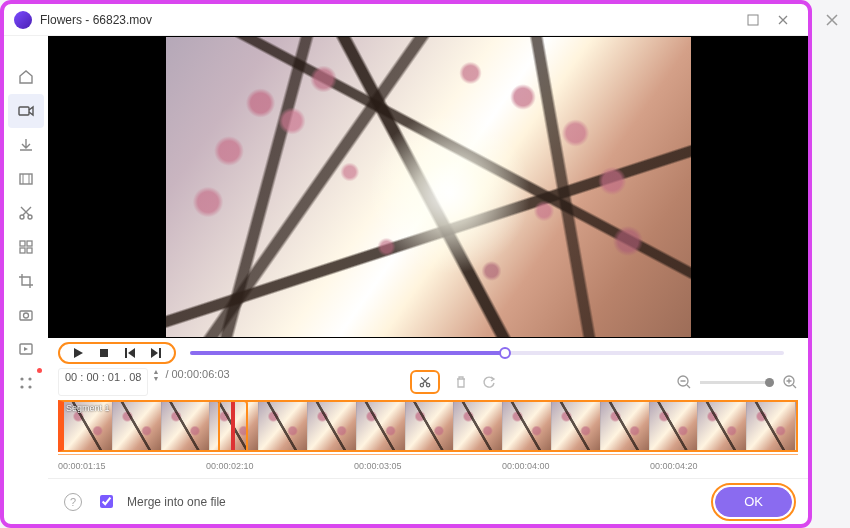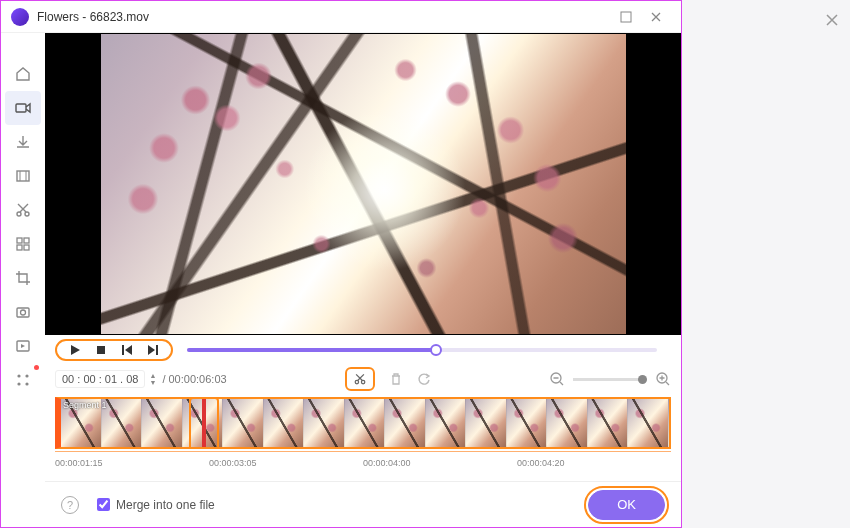--- a/index.html
+++ b/index.html
@@ -1,18 +1,18 @@
 <!DOCTYPE html>
 <html><head>
 <meta charset="utf-8">
 <style>
 * { box-sizing: border-box; margin: 0; padding: 0; font-family: Arial, sans-serif; }
 body { width: 850px; height: 528px; background: #f5f5f7; position: relative; overflow: hidden; }
 .outer-close { position: absolute; right: 10px; top: 12px; width: 16px; height: 16px; cursor: pointer; }
-.main-window { position: absolute; left: 0; top: 0; width: 682px; height: 528px; background: #ffffff; border: 1px solid #d946ef; border-radius: 0; }
+.main-window { position: absolute; left: 0; top: 0; width: 812px; height: 528px; background: #ffffff; border: 4px solid #d946ef; border-radius: 11px; }
 .titlebar { height: 32px; display: flex; align-items: center; padding: 0 10px; border-bottom: 1px solid #f0f0f0; }
 .app-icon { width: 18px; height: 18px; background: linear-gradient(135deg, #7b4bff, #4b1fb3); border-radius: 50%; margin-right: 8px; }
 .title-text { font-size: 12px; color: #333; flex: 1; }
 .win-btn { width: 30px; height: 24px; display: flex; align-items: center; justify-content: center; cursor: pointer; }
 .sidebar { position: absolute; left: 0; top: 32px; width: 44px; bottom: 0; padding-top: 24px; }
 .sidebar-item { width: 44px; height: 34px; display: flex; align-items: center; justify-content: center; cursor: pointer; color: #888; }
 .sidebar-item.active { color: #555; background: #eceffa; border-radius: 4px; margin: 0 4px; width: 36px; }
 .content { position: absolute; left: 44px; right: 0; top: 32px; bottom: 0; }
 .preview-area { height: 302px; background: #000; display: flex; align-items: center; justify-content: center; }
 .preview-img { width: 525px; height: 300px; background: linear-gradient(125deg, #b5a8b8 0%, #c9b5c0 15%, #fff8e8 45%, #ffffff 52%, #fff4dd 58%, #d4a088 72%, #b8826a 85%, #9d6d58 100%); position: relative; overflow: hidden; }
@@ -38,21 +38,21 @@
   radial-gradient(circle at 58% 12%, rgba(195,110,135,0.68) 0 1.8%, transparent 2.8%),
   radial-gradient(circle at 42% 70%, rgba(190,105,130,0.62) 0 1.5%, transparent 2.5%),
   radial-gradient(circle at 88% 68%, rgba(170,92,116,0.65) 0 2%, transparent 3%),
   radial-gradient(circle at 62% 78%, rgba(165,88,112,0.6) 0 1.5%, transparent 2.5%); }
 .controls-row { height: 30px; display: flex; align-items: center; padding: 0 10px; }
 .play-group { display: flex; gap: 14px; border: 2px solid #ff8c1a; border-radius: 14px; padding: 3px 12px; margin-right: 14px; }
 .play-group span { cursor: pointer; font-size: 13px; color: #333; }
 .progress-track { flex: 1; height: 4px; background: #e8e3f5; border-radius: 2px; position: relative; margin-right: 14px; }
 .progress-fill { position: absolute; left: 0; height: 4px; background: #8a6bf0; border-radius: 2px; width: 53%; }
 .progress-thumb { position: absolute; left: 53%; top: -4px; width: 12px; height: 12px; background: #fff; border: 2px solid #8a6bf0; border-radius: 50%; margin-left: -6px; }
-.time-row { height: 28px; display: flex; align-items: center; padding: 0 10px; font-size: 11px; color: #555; }
+.time-row { height: 28px; display: flex; padding: 0 10px; font-size: 11px; color: #555; }
 .time-input { border: 1px solid #eee; border-radius: 3px; padding: 2px 6px; margin-right: 4px; }
 .time-spin { display: flex; flex-direction: column; font-size: 7px; line-height: 7px; margin-right: 6px; color: #888; }
 .total-time { color: #777; }
 .tool-mid { flex: 1; display: flex; justify-content: center; gap: 14px; align-items: center; }
 .scissors-box { border: 2px solid #ff8c1a; border-radius: 6px; padding: 3px 6px; }
 .tool-icon { color: #aaa; font-size: 13px; cursor: pointer; }
 .zoom-group { display: flex; align-items: center; gap: 8px; }
 .zoom-track { width: 74px; height: 3px; background: #ddd; position: relative; }
 .zoom-thumb { position: absolute; right: 0; top: -3px; width: 9px; height: 9px; background: #888; border-radius: 50%; }
 .timeline-wrap { margin: 4px 10px 0 10px; }
@@ -63,21 +63,21 @@
   radial-gradient(circle at 30% 30%, rgba(195,110,135,0.7) 0 8%, transparent 12%),
   radial-gradient(circle at 70% 60%, rgba(190,105,130,0.65) 0 8%, transparent 12%); }
 .segment-label { position: absolute; left: 2px; top: 1px; font-size: 9px; color: #fff; text-shadow: 0 0 2px #000; z-index: 2; }
 .playhead-body { position:absolute; left:21%; top:-2px; bottom:-28px; width:30px; border:2px solid #ff8c1a; border-radius:4px; z-index:3; pointer-events:none; }
 .playhead-pin { position:absolute; left:21%; margin-left:13px; top:-6px; width:4px; height:62px; background:#d33; z-index:4; }
 .playhead-pin::before { content:""; position:absolute; left:-4px; top:-2px; width:12px; height:8px; background:#d33; border-radius:2px; }
 .ruler { height: 24px; display: flex; font-size: 9px; color: #888; margin-top: 2px; border-top: 1px solid #ffb070; position: relative; }
 .ruler-tick { flex: 1; padding-top: 6px; }
 .bottom-bar { position: absolute; bottom: 0; left: 0; right: 0; height: 46px; border-top: 1px solid #eee; display: flex; align-items: center; padding: 0 16px; }
 .help-icon { width: 18px; height: 18px; border: 1.5px solid #aaa; border-radius: 50%; display: flex; align-items: center; justify-content: center; font-size: 11px; color: #aaa; margin-right: 18px; }
-.merge-check { display: flex; align-items: center; gap: 6px; font-size: 12px; color: #555; }
+.merge-check { display: flex; align-items: center; gap: 14px; font-size: 12px; color: #555; }
 .merge-check input { accent-color: #7b5bff; }
 .btn { height: 30px; padding: 0 28px; border-radius: 15px; font-size: 13px; cursor: pointer; border: 1px solid #ccc; background: #fff; color: #555; margin-left: 19px; }
 .btn-primary { background: #8a6bf0; border-color: #8a6bf0; color: #fff; outline: 2px solid #ff8c1a; outline-offset: 2px; border-radius: 15px; }
 svg { display: block; }
 </style>
 </head>
 <body>
 
 <div class="outer-close">
   <svg width="16" height="16" viewBox="0 0 16 16">
@@ -267,20 +267,21 @@
         <div class="thumb-cell"></div>
         <div class="thumb-cell"></div>
         <div class="thumb-cell"></div>
         <div class="thumb-cell"></div>
         <div class="thumb-cell"></div>
         <div class="playhead-body"></div>
         <div class="playhead-pin"></div>
       </div>
       <div class="ruler">
         <div class="ruler-tick">00:00:01:15</div>
+        <div class="ruler-tick">00:00:02:10</div>
         <div class="ruler-tick">00:00:03:05</div>
         <div class="ruler-tick">00:00:04:00</div>
         <div class="ruler-tick">00:00:04:20</div>
       </div>
     </div>
 
     <div class="bottom-bar">
       <div class="help-icon">?</div>
       <label class="merge-check">
         <input type="checkbox" checked="" style="">

